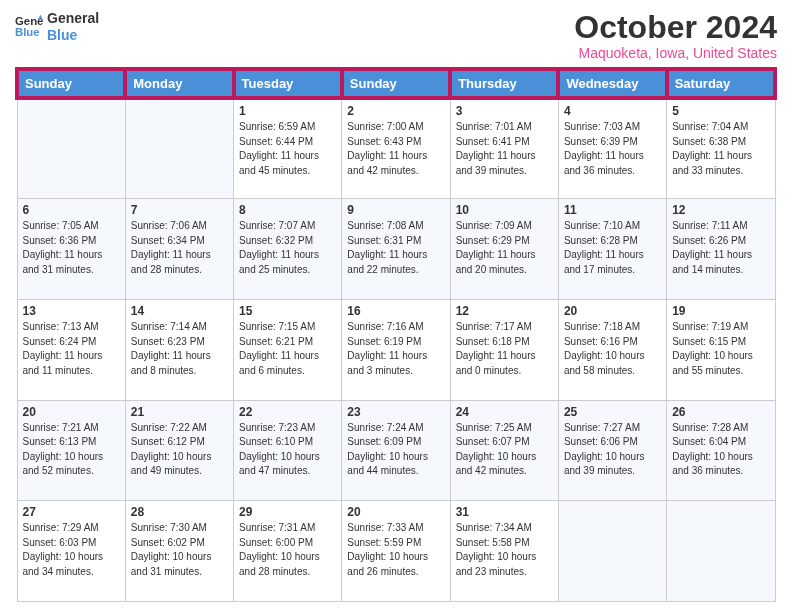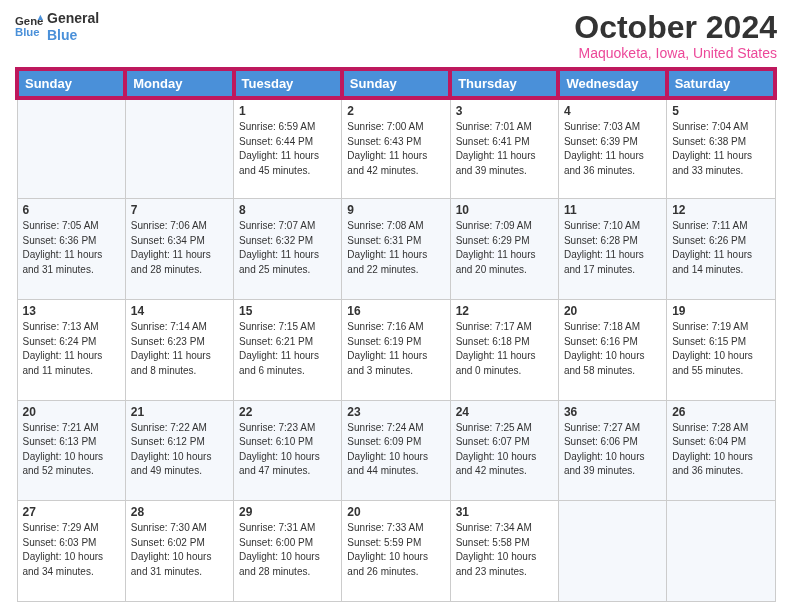--- a/index.html
+++ b/index.html
@@ -225,21 +225,21 @@
           </td>
           <td>
             <span class="day-number">23</span>
             <div class="day-info">Sunrise: 7:24 AM<br>Sunset: 6:09 PM<br>Daylight: 10 hours and 44 minutes.</div>
           </td>
           <td>
             <span class="day-number">24</span>
             <div class="day-info">Sunrise: 7:25 AM<br>Sunset: 6:07 PM<br>Daylight: 10 hours and 42 minutes.</div>
           </td>
           <td>
-            <span class="day-number">36</span>
+            <span class="day-number">25</span>
             <div class="day-info">Sunrise: 7:27 AM<br>Sunset: 6:06 PM<br>Daylight: 10 hours and 39 minutes.</div>
           </td>
           <td>
             <span class="day-number">26</span>
             <div class="day-info">Sunrise: 7:28 AM<br>Sunset: 6:04 PM<br>Daylight: 10 hours and 36 minutes.</div>
           </td>
         </tr>
         <tr>
           <td>
             <span class="day-number">27</span>

